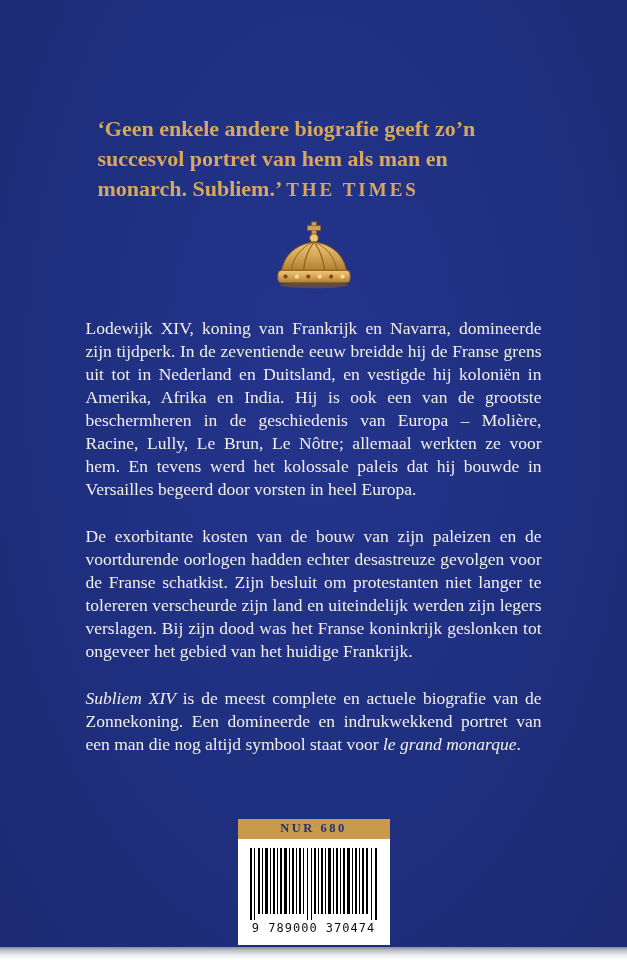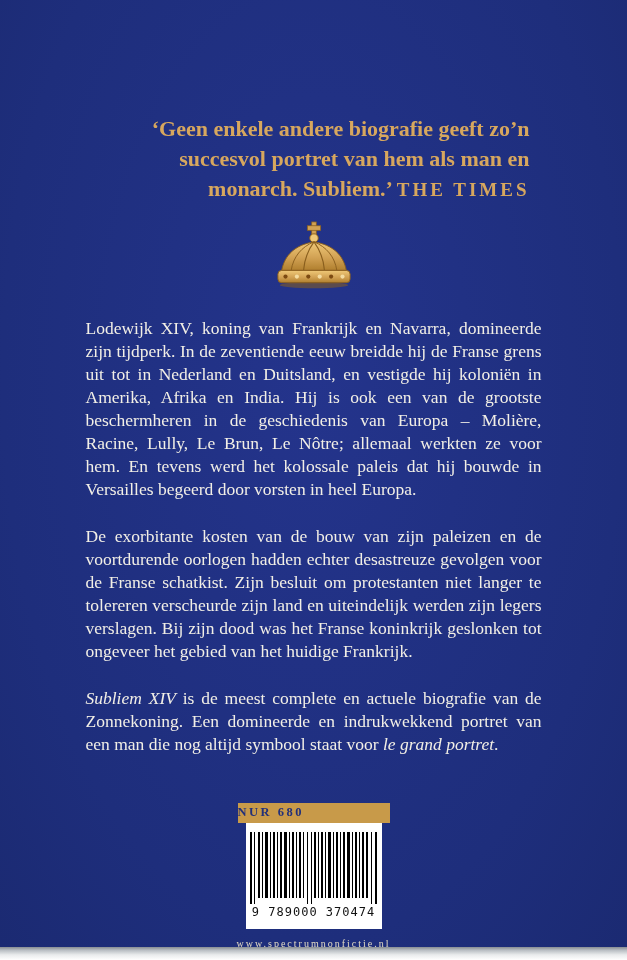--- a/index.html
+++ b/index.html
@@ -13,21 +13,21 @@
   }
   .cover {
     position: absolute;
     left: 0; top: 0; right: 0; bottom: 13px;
     background: radial-gradient(ellipse at 50% 40%, #24348c 0%, #1e2e7c 70%, #1b2a72 100%);
   }
   .quote {
     width: 432px;
     margin: 0 auto;
     padding-top: 114px;
-    text-align: right;
+    text-align: left;
     color: #d7a75e;
     font-size: 22px;
     line-height: 30px;
     font-weight: 600;
   }
   .quote .source {
     letter-spacing: 3px;
     font-size: 19px;
     font-weight: 600;
   }
@@ -42,31 +42,31 @@
     color: #f2efe6;
     font-size: 17.5px;
     line-height: 23px;
     text-align: justify;
   }
   .paragraphs p { margin: 0; }
   .paragraphs p + p { margin-top: 24px; }
   .italic { font-style: italic; }
   .nur-badge {
     width: 152px;
-    margin: 47px auto 0 auto;
+    margin: 63px auto 0 auto;
     background: #c89a49;
     color: #22307a;
-    text-align: left;
+    text-align: center;
     font-size: 12.5px;
     letter-spacing: 2.5px;
     padding: 2px 0 3px 0;
     font-weight: 600;
   }
   .barcode-box {
-    width: 136px;
+    width: 152px;
     height: 106px;
     background: #ffffff;
     margin: 0 auto;
     display: flex;
     flex-direction: column;
     align-items: center;
     padding-top: 9px;
     box-sizing: border-box;
   }
   .barcode-number {
@@ -128,21 +128,21 @@
       <circle cx="56" cy="58.5" r="2.2" fill="#f4dca2"></circle>
       <circle cx="68" cy="58.5" r="2.2" fill="#7c4a12"></circle>
       <circle cx="80" cy="58.5" r="2.2" fill="#f4dca2"></circle>
       <ellipse cx="50" cy="67.5" rx="36" ry="3.2" fill="#8a5f1e" opacity="0.55"></ellipse>
     </svg>
   </div>
 
   <div class="paragraphs">
     <p>Lodewijk XIV, koning van Frankrijk en Navarra, domineerde zijn tijdperk. In de zeventiende eeuw breidde hij de Franse grens uit tot in Nederland en Duitsland, en vestigde hij koloniën in Amerika, Afrika en India. Hij is ook een van de grootste beschermheren in de geschiedenis van Europa – Molière, Racine, Lully, Le Brun, Le Nôtre; allemaal werkten ze voor hem. En tevens werd het kolossale paleis dat hij bouwde in Versailles begeerd door vorsten in heel Europa.</p>
     <p>De exorbitante kosten van de bouw van zijn paleizen en de voortdurende oorlogen hadden echter desastreuze gevolgen voor de Franse schatkist. Zijn besluit om protestanten niet langer te tolereren verscheurde zijn land en uiteindelijk werden zijn legers verslagen. Bij zijn dood was het Franse koninkrijk geslonken tot ongeveer het gebied van het huidige Frankrijk.</p>
-    <p><span class="italic">Subliem XIV</span><span> is de meest complete en actuele biografie van de Zonnekoning. Een domineerde en indrukwekkend portret van een man die nog altijd symbool staat voor </span><span class="italic">le grand portret</span><span>.</span></p>
+    <p><span class="italic">Subliem XIV</span><span> is de meest complete en actuele biografie van de Zonnekoning. Een domineerde en indrukwekkend portret van een man die nog altijd symbool staat voor </span><span class="italic">le grand monarque</span><span>.</span></p>
   </div>
 
   <div class="nur-badge">NUR 680</div>
 
   <div class="barcode-box">
     <svg width="128" height="72" viewBox="0 0 128 72" aria-hidden="true">
       <rect x="0" y="0" width="2" height="72" fill="#000"></rect>
       <rect x="4" y="0" width="1" height="72" fill="#000"></rect>
       <rect x="8" y="0" width="2" height="66" fill="#000"></rect>
       <rect x="12" y="0" width="1" height="66" fill="#000"></rect>

